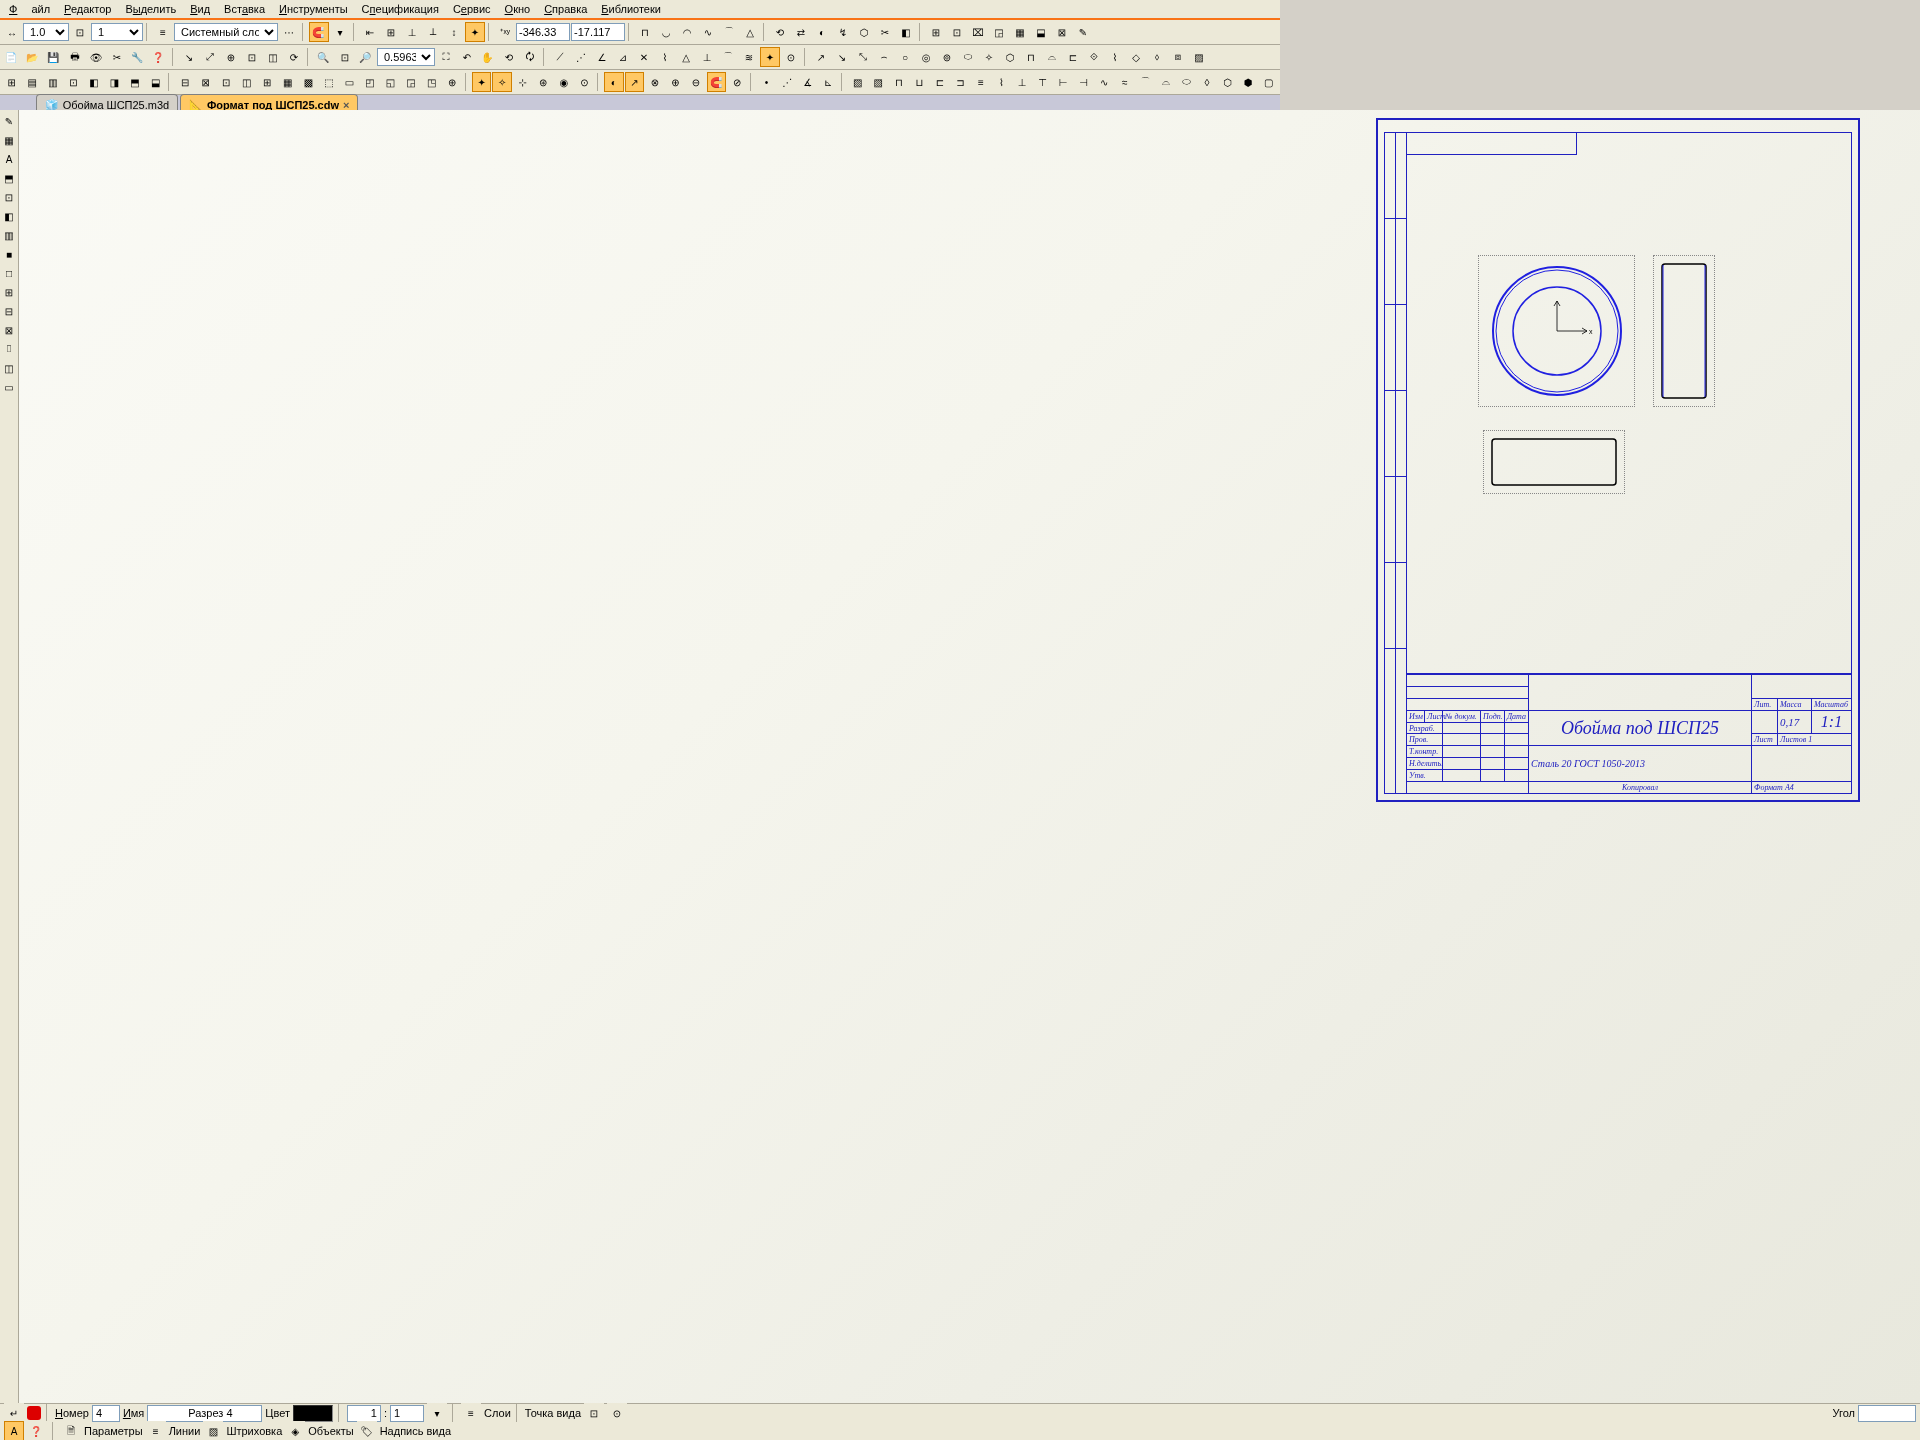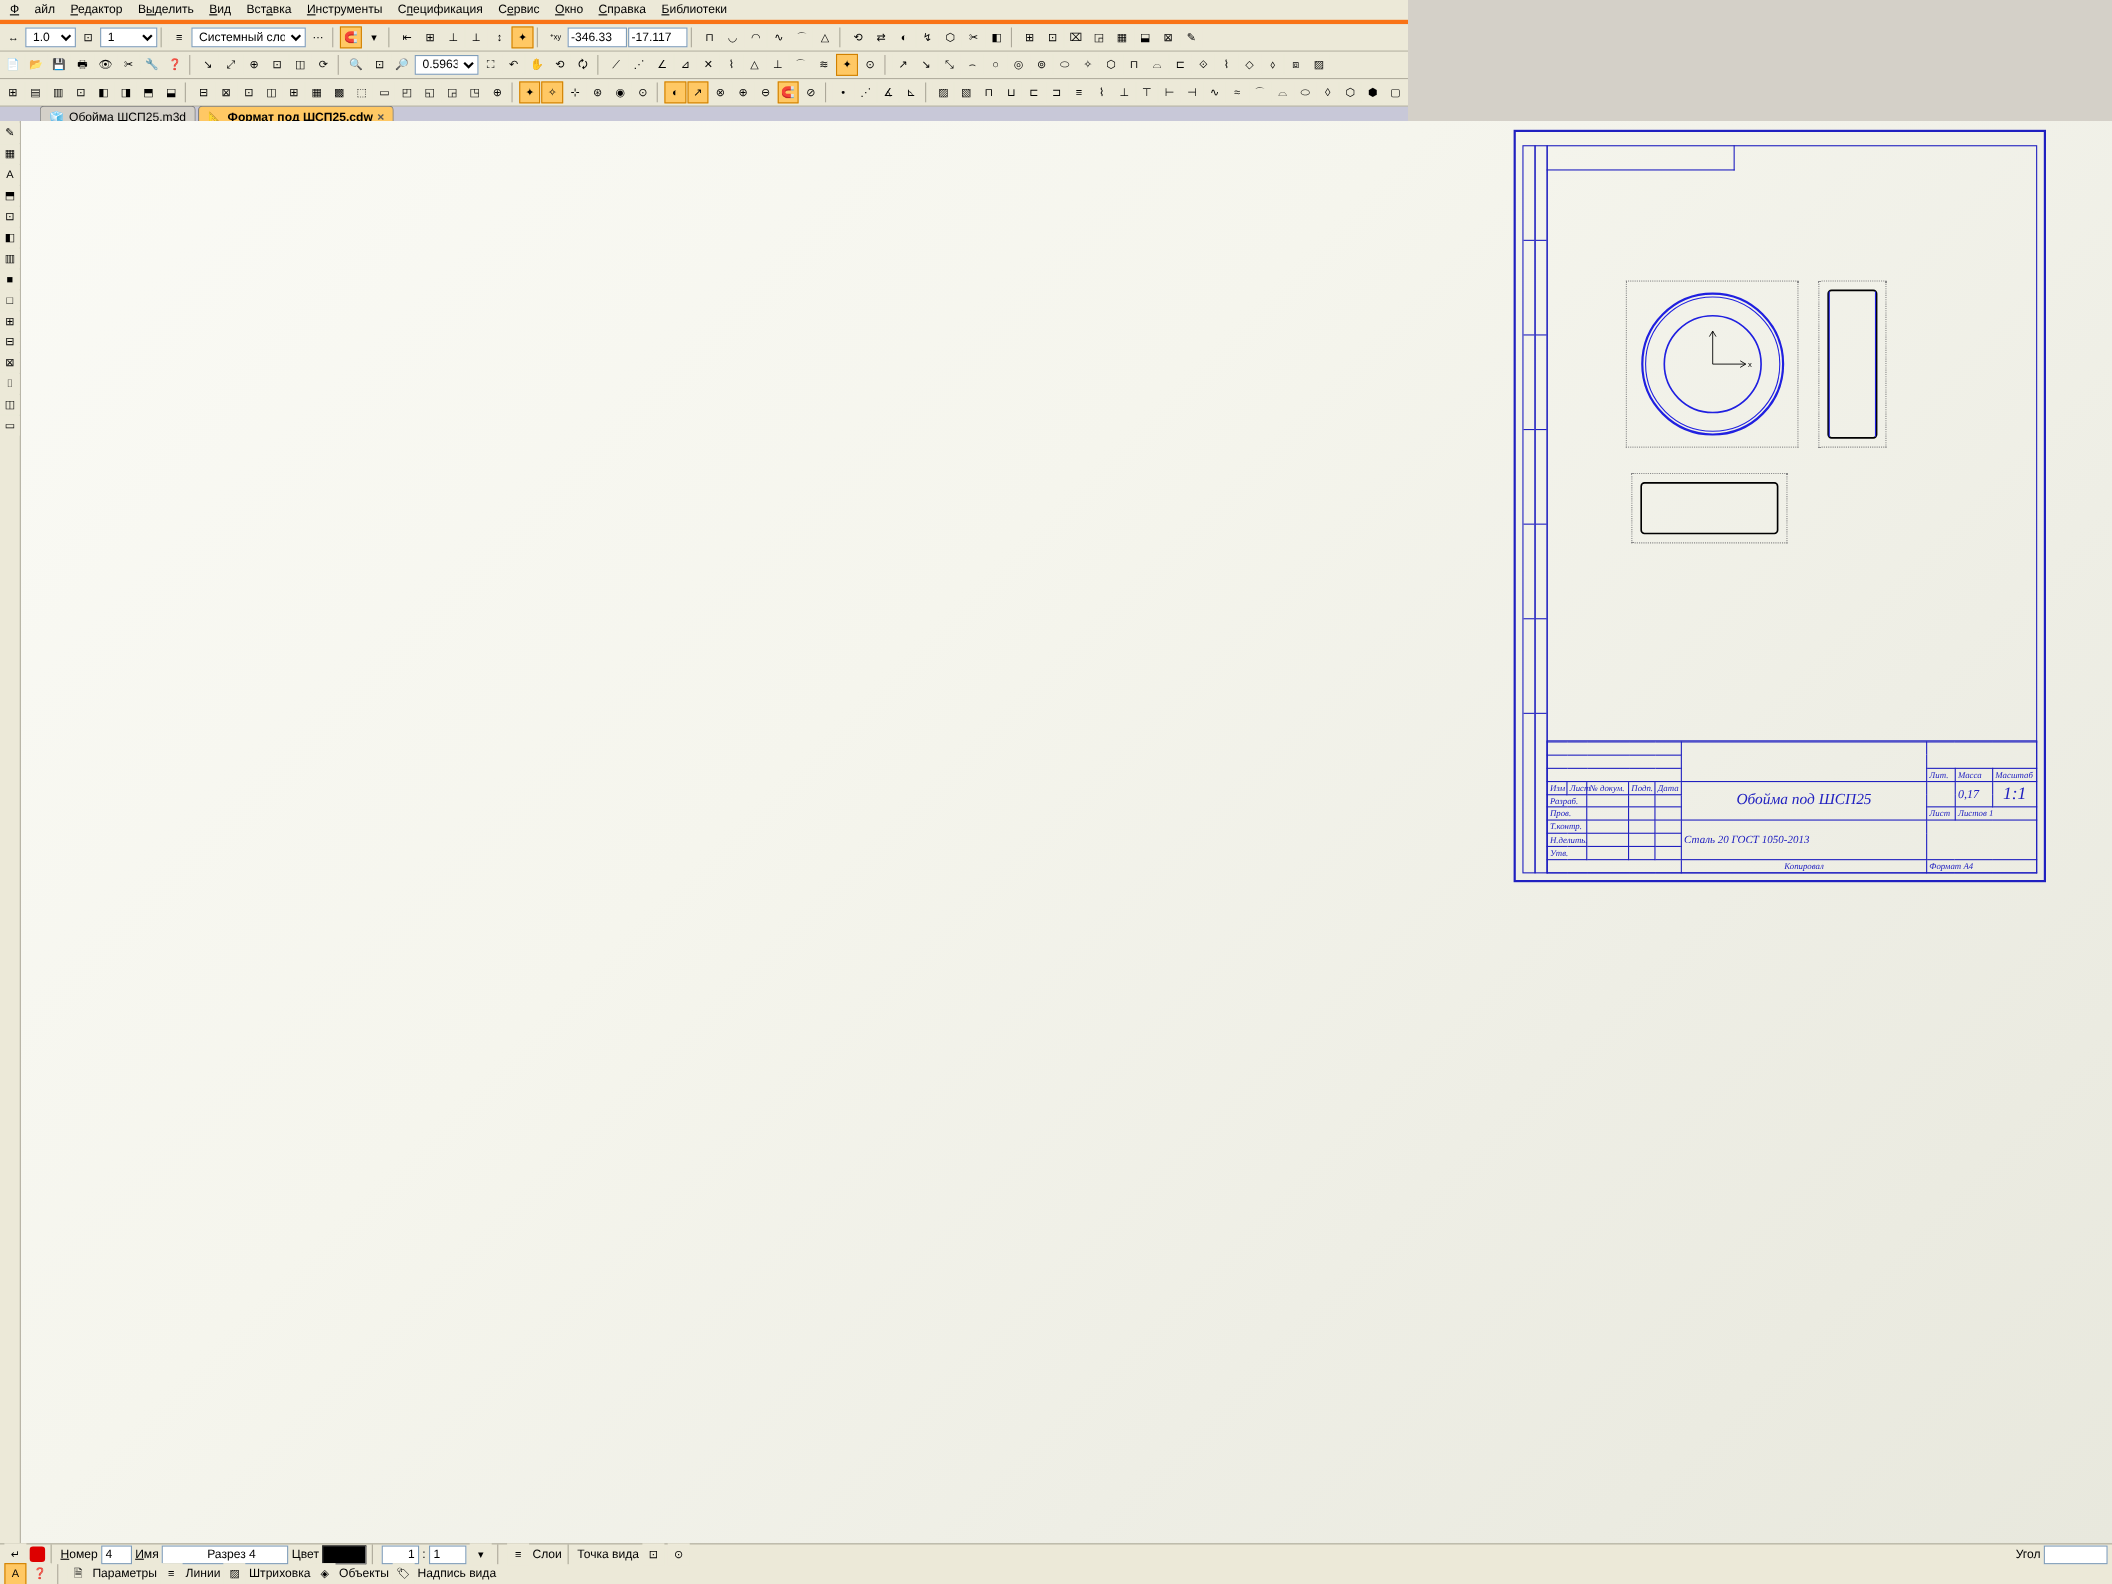--- a/index.html
+++ b/index.html
@@ -1,16 +1,16 @@
 <!DOCTYPE html>
 <html><head>
 <meta charset="utf-8">
 <style>
 html,body{margin:0;padding:0;width:1280px;height:960px;font-family:Tahoma,Arial,sans-serif;font-size:11px;background:#d4d0c8;overflow:hidden;color:#000}
-.menubar{background:#ece9d8;border-bottom:4px solid #f97316;height:18px;display:flex;align-items:center;padding:0 2px}
+.menubar{background:#ece9d8;border-bottom:2px solid #f97316;height:18px;display:flex;align-items:center;padding:0 2px}
 .menubar span{padding:1px 7px;cursor:default}
 .menubar span u{text-decoration:underline}
 .toolbar{background:#ece9d8;border-bottom:1px solid #aca899;height:22px;display:flex;align-items:center;padding:1px 2px;gap:1px}
 .tb-btn{width:18px;height:18px;border:1px solid transparent;display:inline-flex;align-items:center;justify-content:center;font-size:10px;background:#ece9d8}
 .tb-btn.on{background:#ffc864;border:1px solid #d08000}
 .tb-sel{height:18px;font-size:11px;border:1px solid #7f9db9;background:#fff;padding:0 2px}
 .tb-input{height:16px;font-size:11px;border:1px solid #7f9db9;background:#fff;padding:0 2px;width:48px}
 .tb-sep{width:3px;height:18px;border-left:1px solid #aca899;margin:0 2px}
 .tabstrip{background:#c8c8d8;height:20px;display:flex;align-items:flex-end;padding-left:36px;border-bottom:1px solid #808080}
 .tab{height:18px;background:#d4d0c8;border:1px solid #808080;border-bottom:none;padding:1px 8px;margin-right:2px;display:flex;align-items:center;gap:4px;font-size:11px;border-radius:4px 4px 0 0}
@@ -22,21 +22,21 @@
 .canvas{flex:1;background:linear-gradient(135deg,#fafaf5 0%,#f5f5ed 40%,#eeeee5 70%,#e8e8dd 100%);position:relative;overflow:hidden}
 .sheet{position:absolute;top:8px;right:60px;width:480px;height:680px;border:2px solid #2020c0}
 .frame-inner{position:absolute;top:12px;left:28px;right:6px;bottom:6px;border:1px solid #2020c0}
 .vstrip{position:absolute;top:12px;left:6px;width:10px;bottom:6px;border:1px solid #2020c0}
 .vstrip2{position:absolute;top:12px;left:17px;width:10px;bottom:6px;border:1px solid #2020c0}
 .vcell{height:85px;border-bottom:1px solid #2020c0}
 .topnotch{position:absolute;top:12px;left:28px;width:170px;height:22px;border-right:1px solid #2020c0;border-bottom:1px solid #2020c0}
 .dbox{border:1px dotted #888;position:absolute}
 .titleblock{position:absolute;bottom:6px;left:28px;right:6px;height:120px;border-top:1px solid #2020c0}
 .titleblock td{border:1px solid #2020c0;font-size:8px;font-style:italic;color:#2020c0;padding:0 2px;font-family:'Times New Roman',serif}
-.titletext{font-family:'Times New Roman',serif;font-style:italic;color:#2020c0;font-size:14px;white-space:nowrap}
+.titletext{font-family:'Times New Roman',serif;font-style:italic;color:#2020c0;font-size:18px;white-space:nowrap}
 .bottombar{position:absolute;bottom:0;left:0;right:0;height:36px;background:#ece9d8;border-top:1px solid #aca899}
 .bb-row{height:18px;display:flex;align-items:center;padding:0 4px;gap:3px;font-size:11px}
 .bb-field{border:1px solid #7f9db9;background:#fff;height:15px;padding:0 3px;font-size:11px}
 .stop{width:14px;height:14px;background:#d00;border-radius:3px;display:inline-block}
 svg{display:block}
 </style>
 </head>
 <body>
 
 <div class="menubar">

